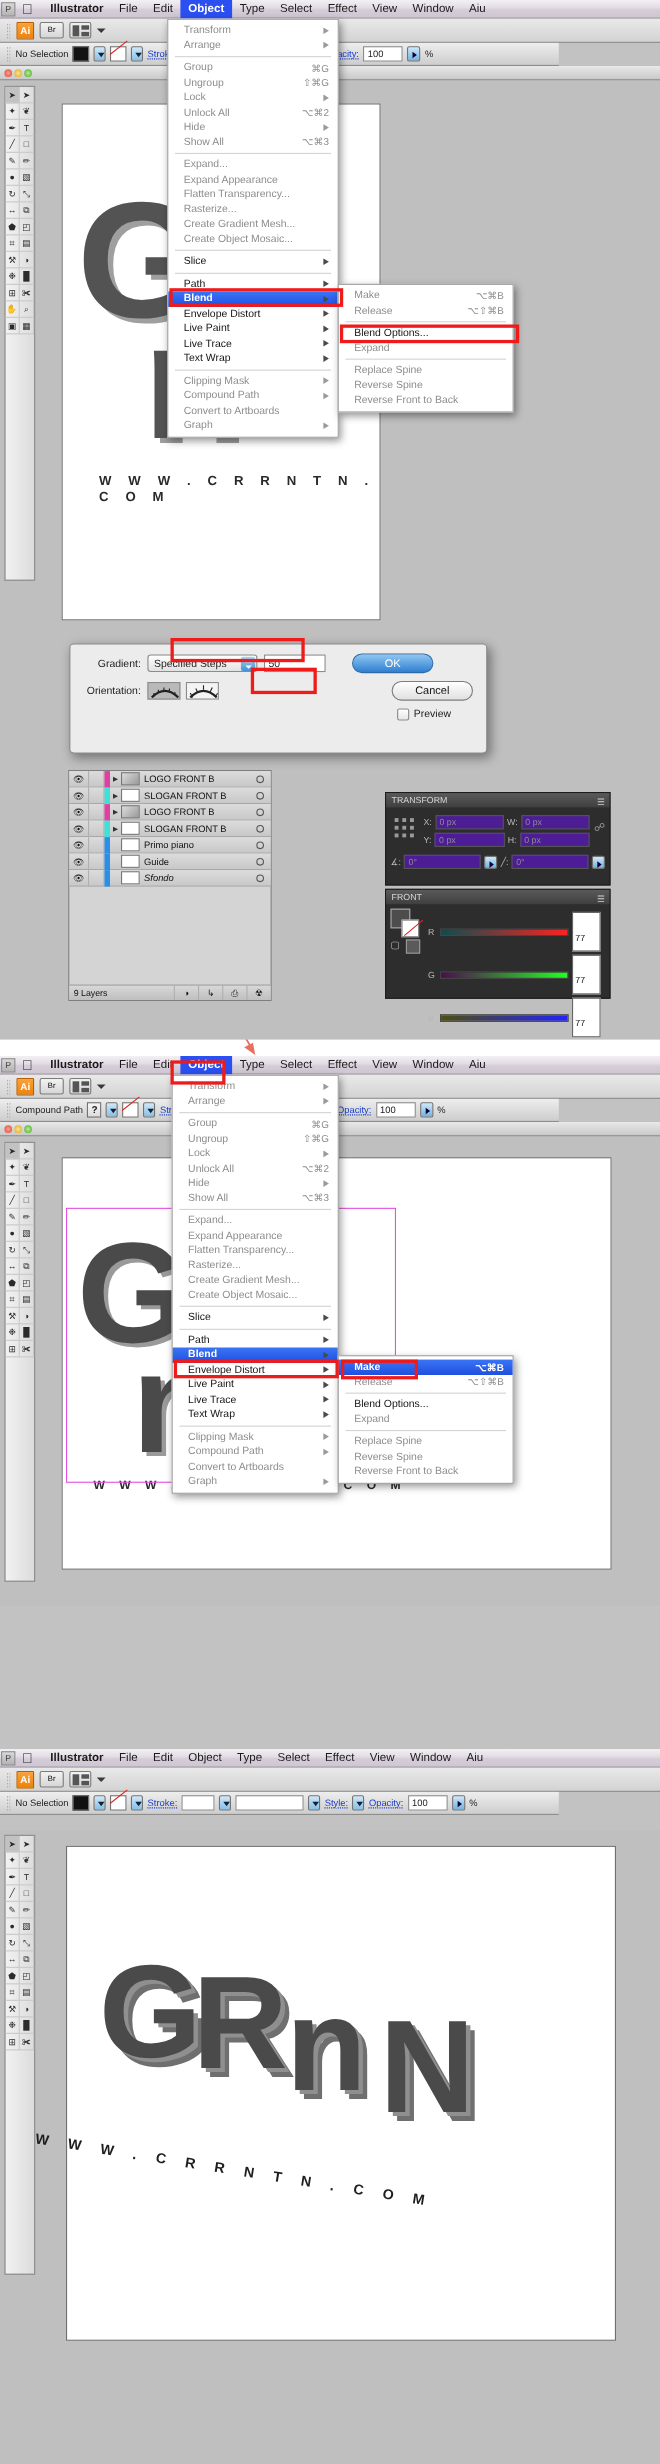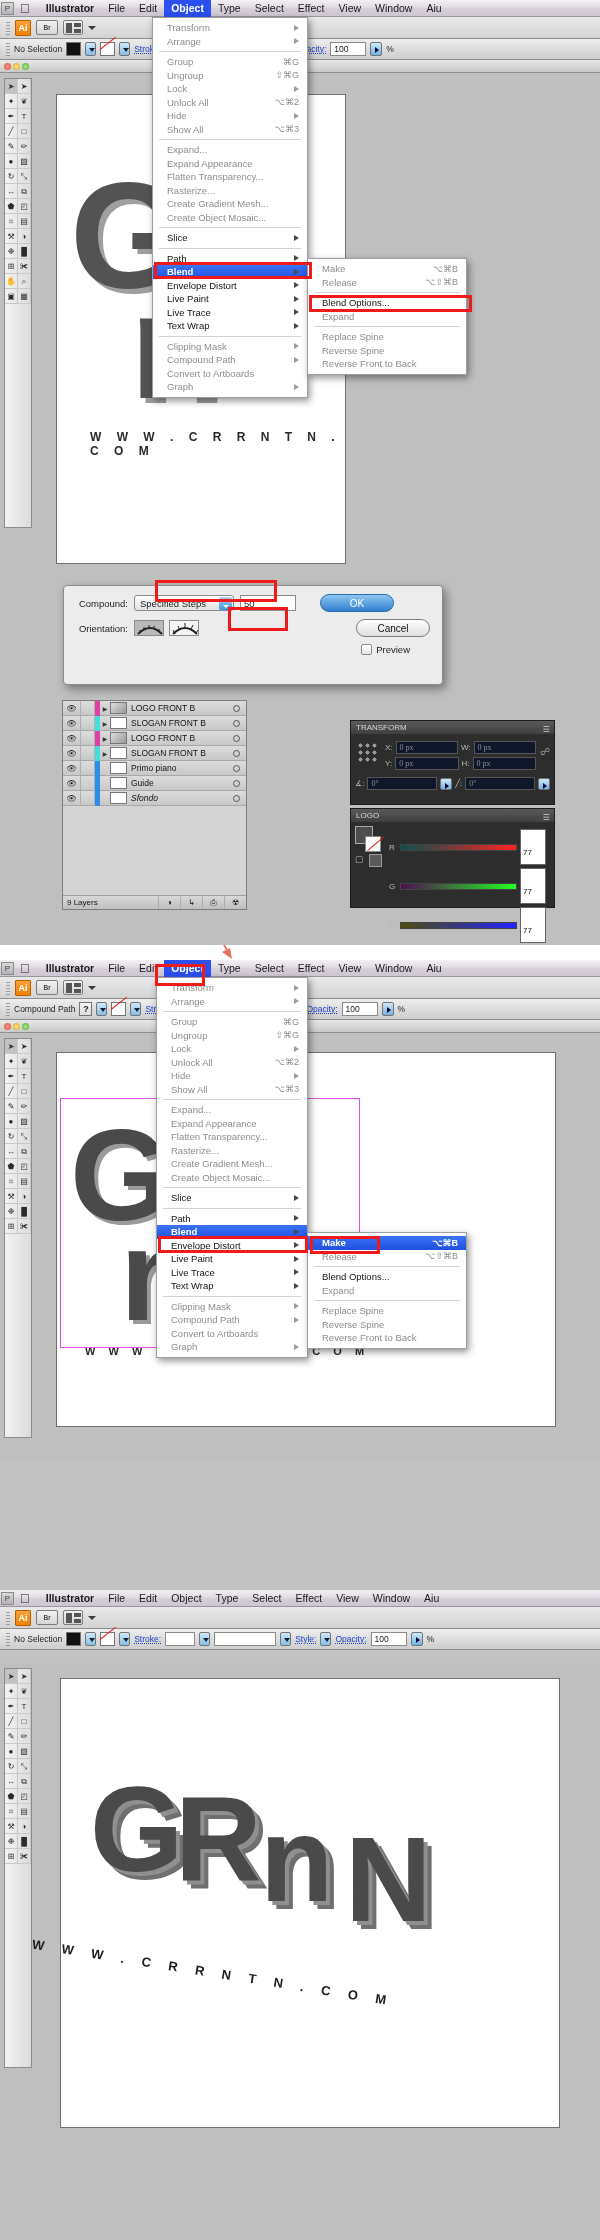--- a/index.html
+++ b/index.html
@@ -45,21 +45,21 @@
   .arr-badge{ width:20px; height:15px; border:1px solid #7b7b7b; border-radius:2px;
     background:linear-gradient(#f2f2f2,#d6d6d6); position:relative;}
   .arr-badge:before{content:"";position:absolute;left:2px;top:2px;width:6px;height:10px;background:#555;}
   .arr-badge:after{content:"";position:absolute;left:10px;top:2px;width:7px;height:4px;background:#555;
     box-shadow:0 6px 0 #555;}
   .caret { width:0;height:0;border-left:4px solid transparent;border-right:4px solid transparent;
     border-top:4px solid #3a3a3a; }
 
   
   .ctrlbar {
-    position:absolute; left:0; width:600px; height:21px;
+    position:absolute; left:0; width:508px; height:21px;
     background: linear-gradient(to bottom,#eeeeee,#cdcdcd);
     border-bottom:1px solid #8e8e8e;
     display:flex; align-items:center; gap:4px; padding-left:6px; font-size:8.5px; color:#222;
   }
   .swatchbox{ width:15px;height:14px;border:1px solid #737373;background:#fff;position:relative;}
   .swatchbox.none:after{content:"";position:absolute;left:-1px;top:6px;width:20px;height:1px;
     background:#d22;transform:rotate(-38deg);transform-origin:left center;}
   .minidd{ width:11px;height:14px;border:1px solid #737373;border-radius:2px;
     background:linear-gradient(#cfe8fa,#86bfe6); position:relative;}
   .minidd:after{content:"";position:absolute;left:3px;top:5px;width:0;height:0;
@@ -145,22 +145,22 @@
   .lrow .clr{ width:5px; height:15px; }
   .lrow .tri{ width:10px; text-align:center; font-size:6px; color:#333;}
   .lrow .thumb{ width:17px;height:12px;border:1px solid #777;background:#fff;margin-right:4px;}
   .lrow .nm{ flex:1; }
   .lrow .circ{ width:7px;height:7px;border:1px solid #555;border-radius:50%;margin-right:6px;}
   .lfoot{ height:14px; display:flex; align-items:center; font-size:8px; padding-left:4px;
     background:linear-gradient(#d8d8d8,#bfbfbf); border-top:1px solid #a0a0a0; color:#111;}
   .lfoot .ico{ width:22px;height:13px;border-left:1px solid #aeaeae; text-align:center; line-height:13px;}
 
   .trow{ display:flex; align-items:center; gap:3px; margin:3px 4px; font-size:8px; color:#b9b9b9;}
-  .tin{ height:13px; background:#0f172a; border:1px solid #555; color:#8e8e8e; font-size:8px;
-    line-height:12px; padding:0 3px; flex:1;font-family:Liberation Serif, serif; }
+  .tin{ height:13px; background:#4c1d95; border:1px solid #555; color:#8e8e8e; font-size:8px;
+    line-height:12px; padding:0 3px; flex:1; }
   .cslider{ height:7px; flex:1; border:1px solid #444; position:relative;}
   .cval{ width:26px;height:13px;background:#fff;border:1px solid #666;font-size:8px;line-height:12px;
     padding:17px 2px;color:#111;}
 
   
   .redbox{ position:absolute; border:3px solid #ef1a1a; }
   svg.anno{ position:absolute; left:0; top:0; width:600px; height:2240px; pointer-events:none; }
   .logo-wm{ position:absolute; pointer-events:none; }
 </style>
 </head>
@@ -402,21 +402,21 @@
         <span>Reverse Front to Back</span>
       </div>
     </div>
 
   <div class="redbox" style="left:154px;top:262px;width:158px;height:17px;"></div>
   <div class="redbox" style="left:309px;top:295px;width:163px;height:17px;"></div>
 
   <div class="dlg" style="left:63px;top:585px;width:380px;height:100px;">
     <div class="dlg-body">
       <div class="frow">
-        <span class="flabel">Compound:</span>
+        <span class="flabel">Gradient:</span>
         <div class="select" style="width:84px;">
           <span>Specified Steps</span>
           <span class="spin"></span>
         </div>
         <div class="txtfield" style="margin-left:6px;">50</div>
         <div class="btn primary" style="margin-left:24px;">OK</div>
       </div>
       <div class="frow">
         <span class="flabel">Orientation:</span>
         <div class="orient sel">
@@ -559,21 +559,21 @@
       <span class="tin">0°</span>
       <span class="stepper" style="width:12px;height:12px;"></span>
       <span>╱:</span>
       <span class="tin">0°</span>
       <span class="stepper" style="width:12px;height:12px;"></span>
     </div>
   </div>
 
   <div class="dkpanel" style="left:350px;top:808px;width:205px;height:100px;">
     <div class="dkhdr">
-      <span>LOGO</span>
+      <span>FRONT</span>
       <span class="hm">☰</span>
     </div>
     <div style="display:flex;padding:4px;">
       <div style="width:30px;position:relative;height:45px;">
         <div style="position:absolute;left:0;top:0;width:18px;height:18px;background:#4d4d4d;border:1px solid #aaa;"></div>
         <div style="position:absolute;left:10px;top:10px;width:16px;height:16px;background:#fff;border:1px solid #888;"></div>
         <div style="position:absolute;left:10px;top:17px;width:22px;height:1px;background:#d22;transform:rotate(-40deg);"></div>
         <div style="position:absolute;left:0;top:28px;width:11px;height:11px;color:#bbb;font-size:9px;">▢</div>
         <div style="position:absolute;left:14px;top:28px;width:13px;height:13px;background:#5a5a5a;border:1px solid #999;"></div>
       </div>

